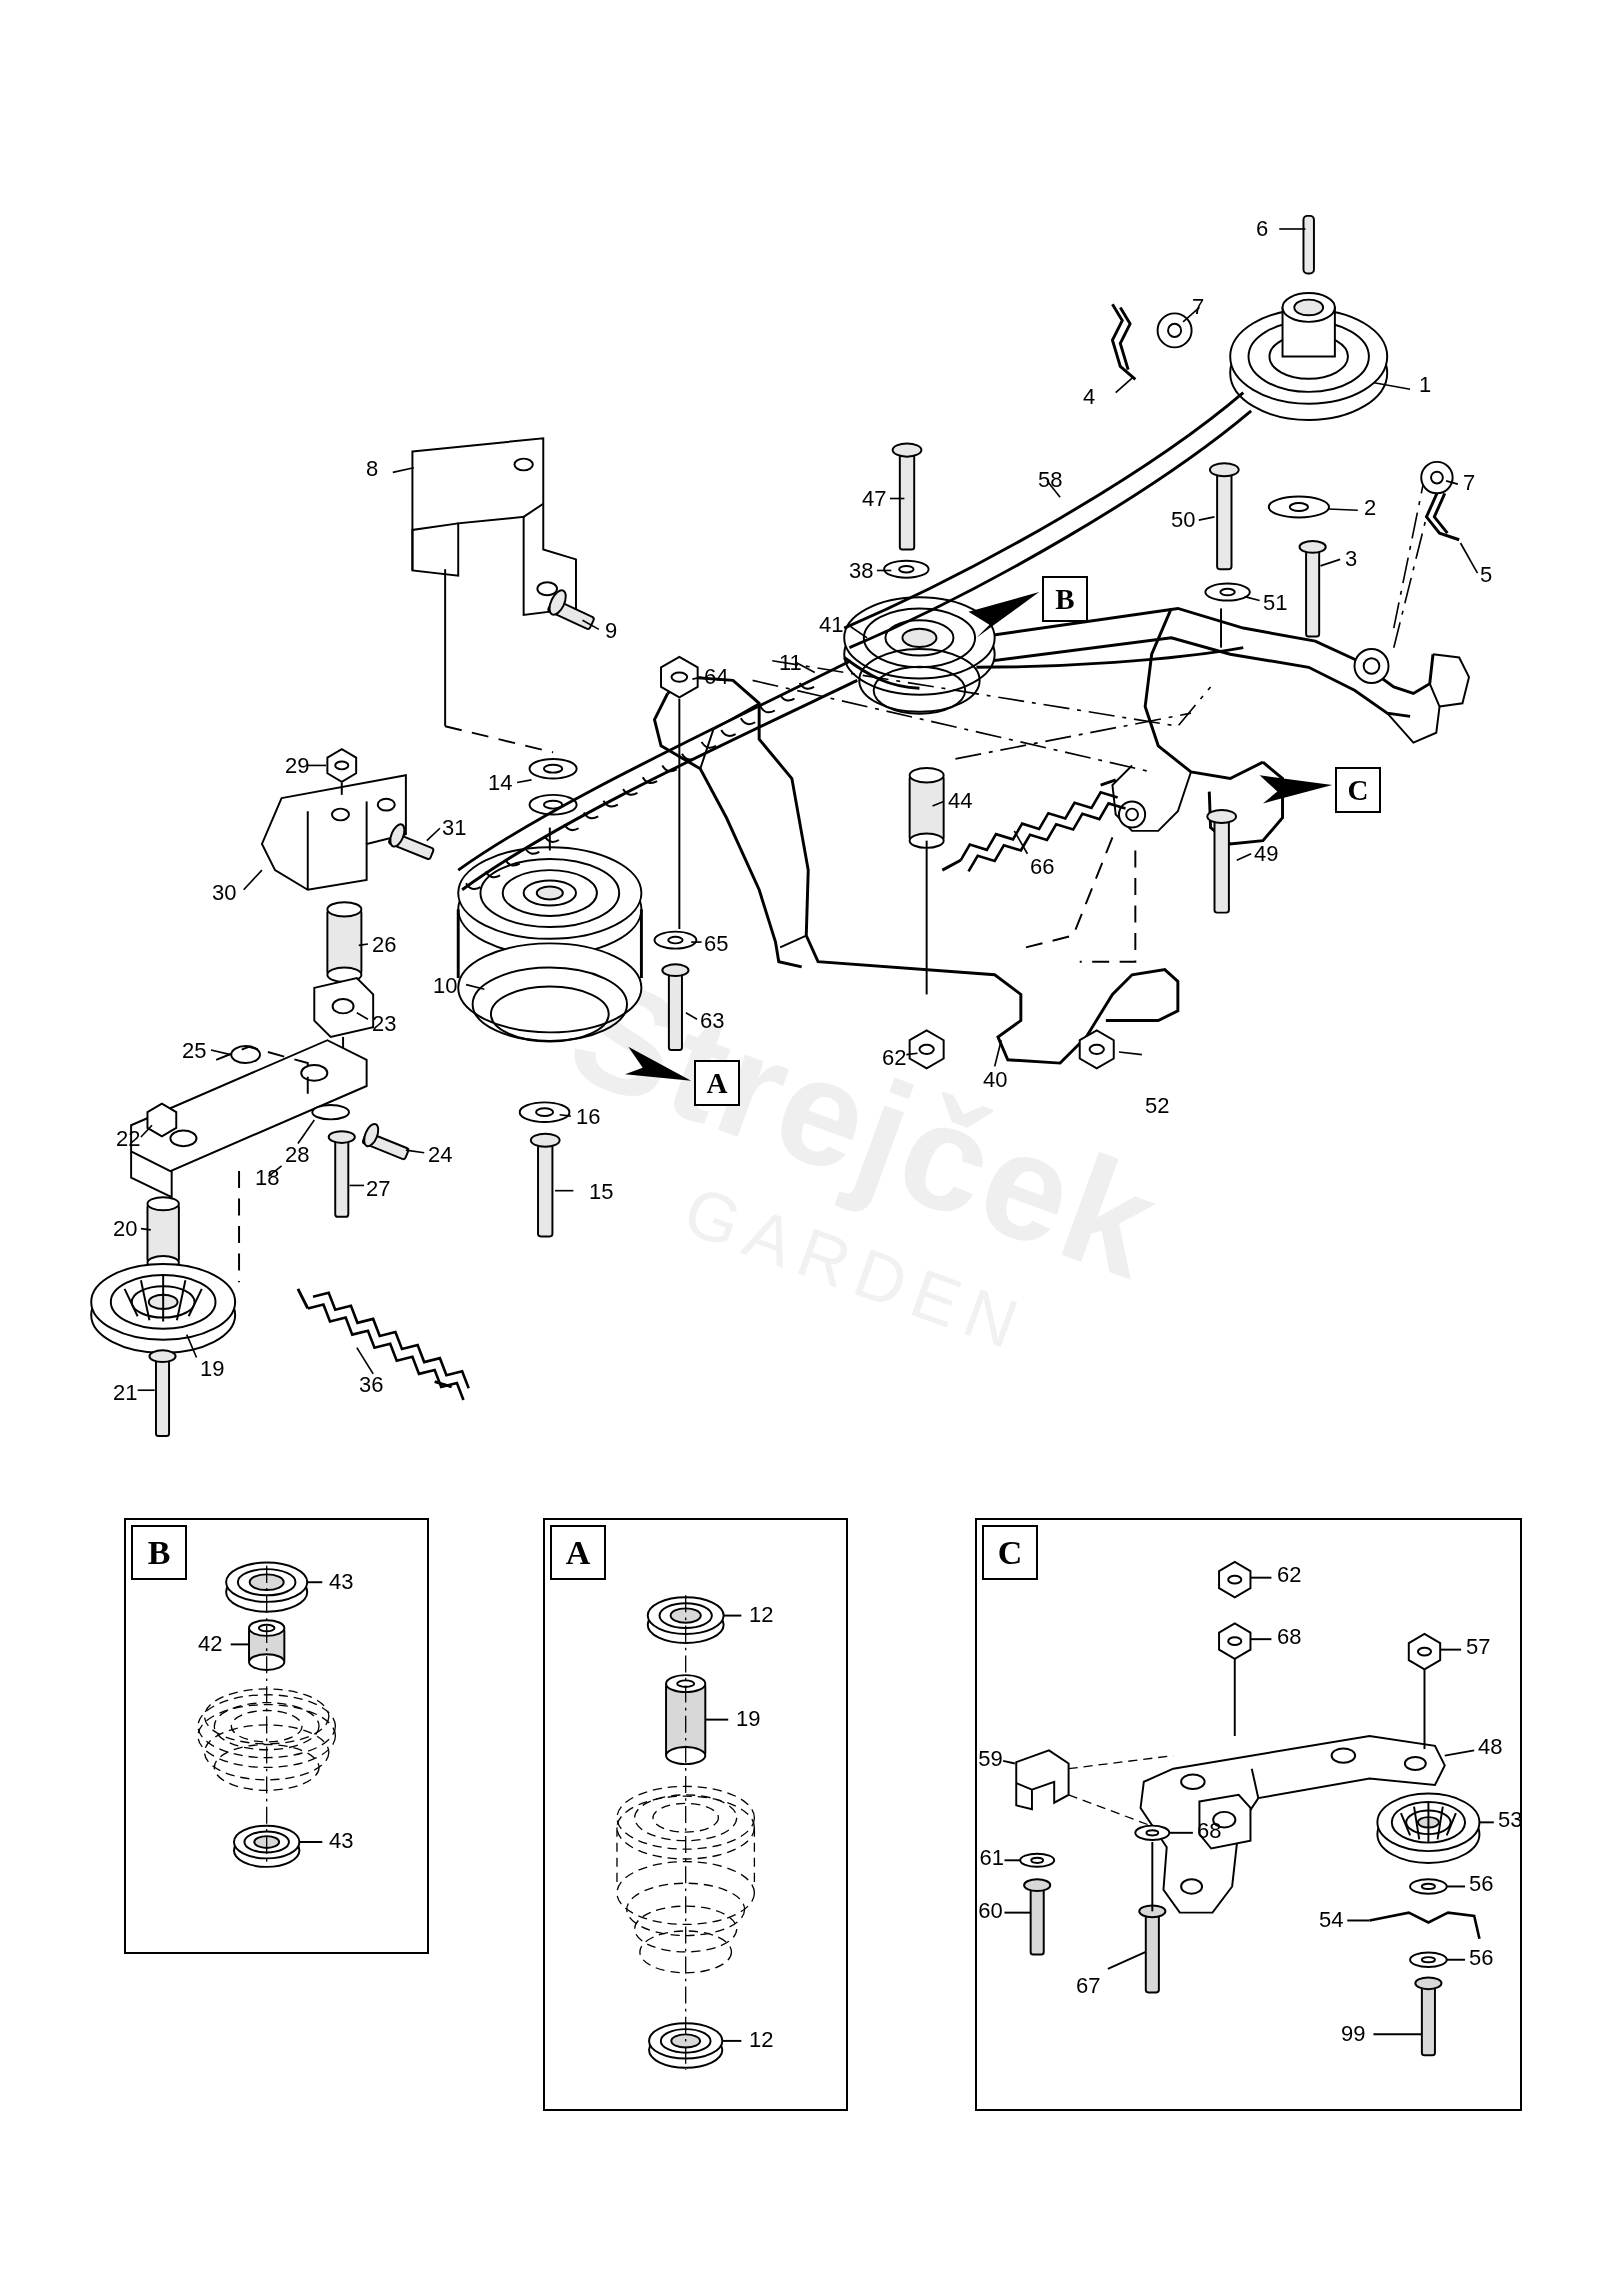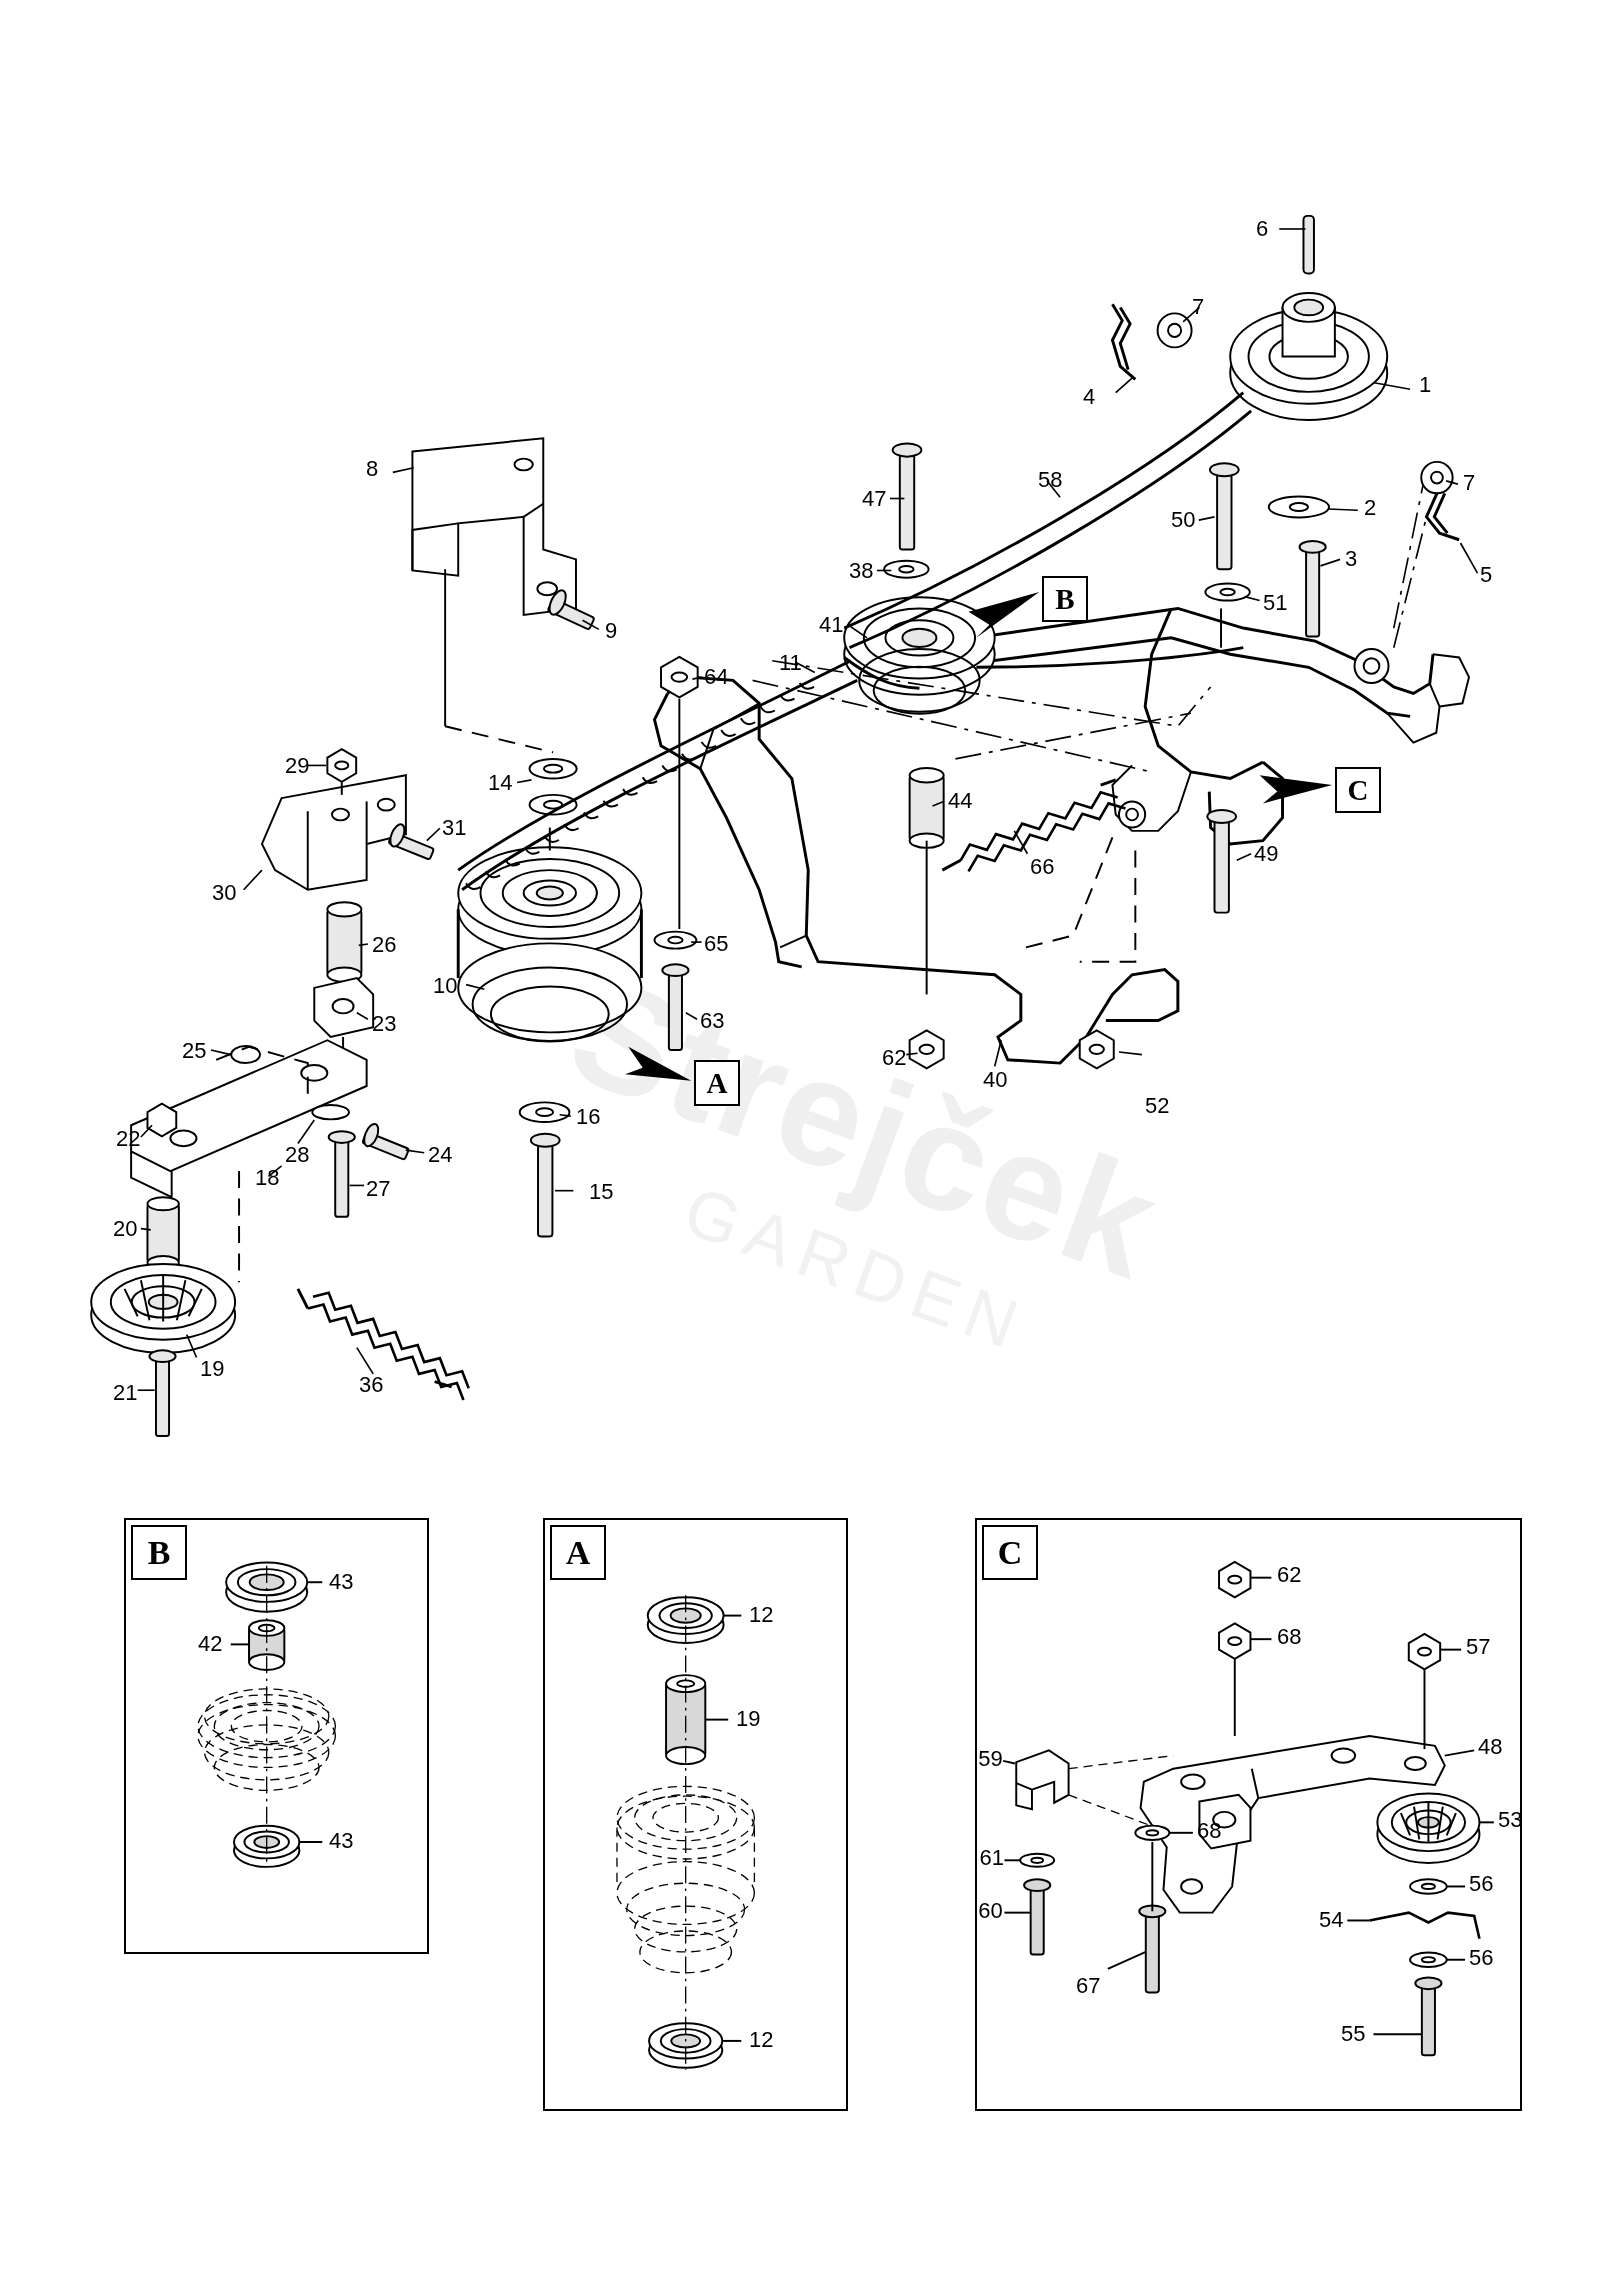--- a/index.html
+++ b/index.html
@@ -695,18 +695,18 @@
     <div class="callout" style="left:1.3px;top:228px">59</div>
     <div class="callout" style="left:501px;top:216px">48</div>
     <div class="callout" style="left:521px;top:289px">53</div>
     <div class="callout" style="left:2.6px;top:327px">61</div>
     <div class="callout" style="left:220px;top:300px">68</div>
     <div class="callout" style="left:492px;top:353px">56</div>
     <div class="callout" style="left:1.3px;top:380px">60</div>
     <div class="callout" style="left:342px;top:389px">54</div>
     <div class="callout" style="left:492px;top:427px">56</div>
     <div class="callout" style="left:99px;top:455px">67</div>
-    <div class="callout" style="left:364px;top:503px">55</div>
+    <div class="callout" style="left:364px;top:503px">99</div>
   </div>
   <div class="detail-tag" style="left:982px;top:1525px;width:52px;height:51px;line-height:51px">C</div>
 
 </div>
 
 
 </body></html>

